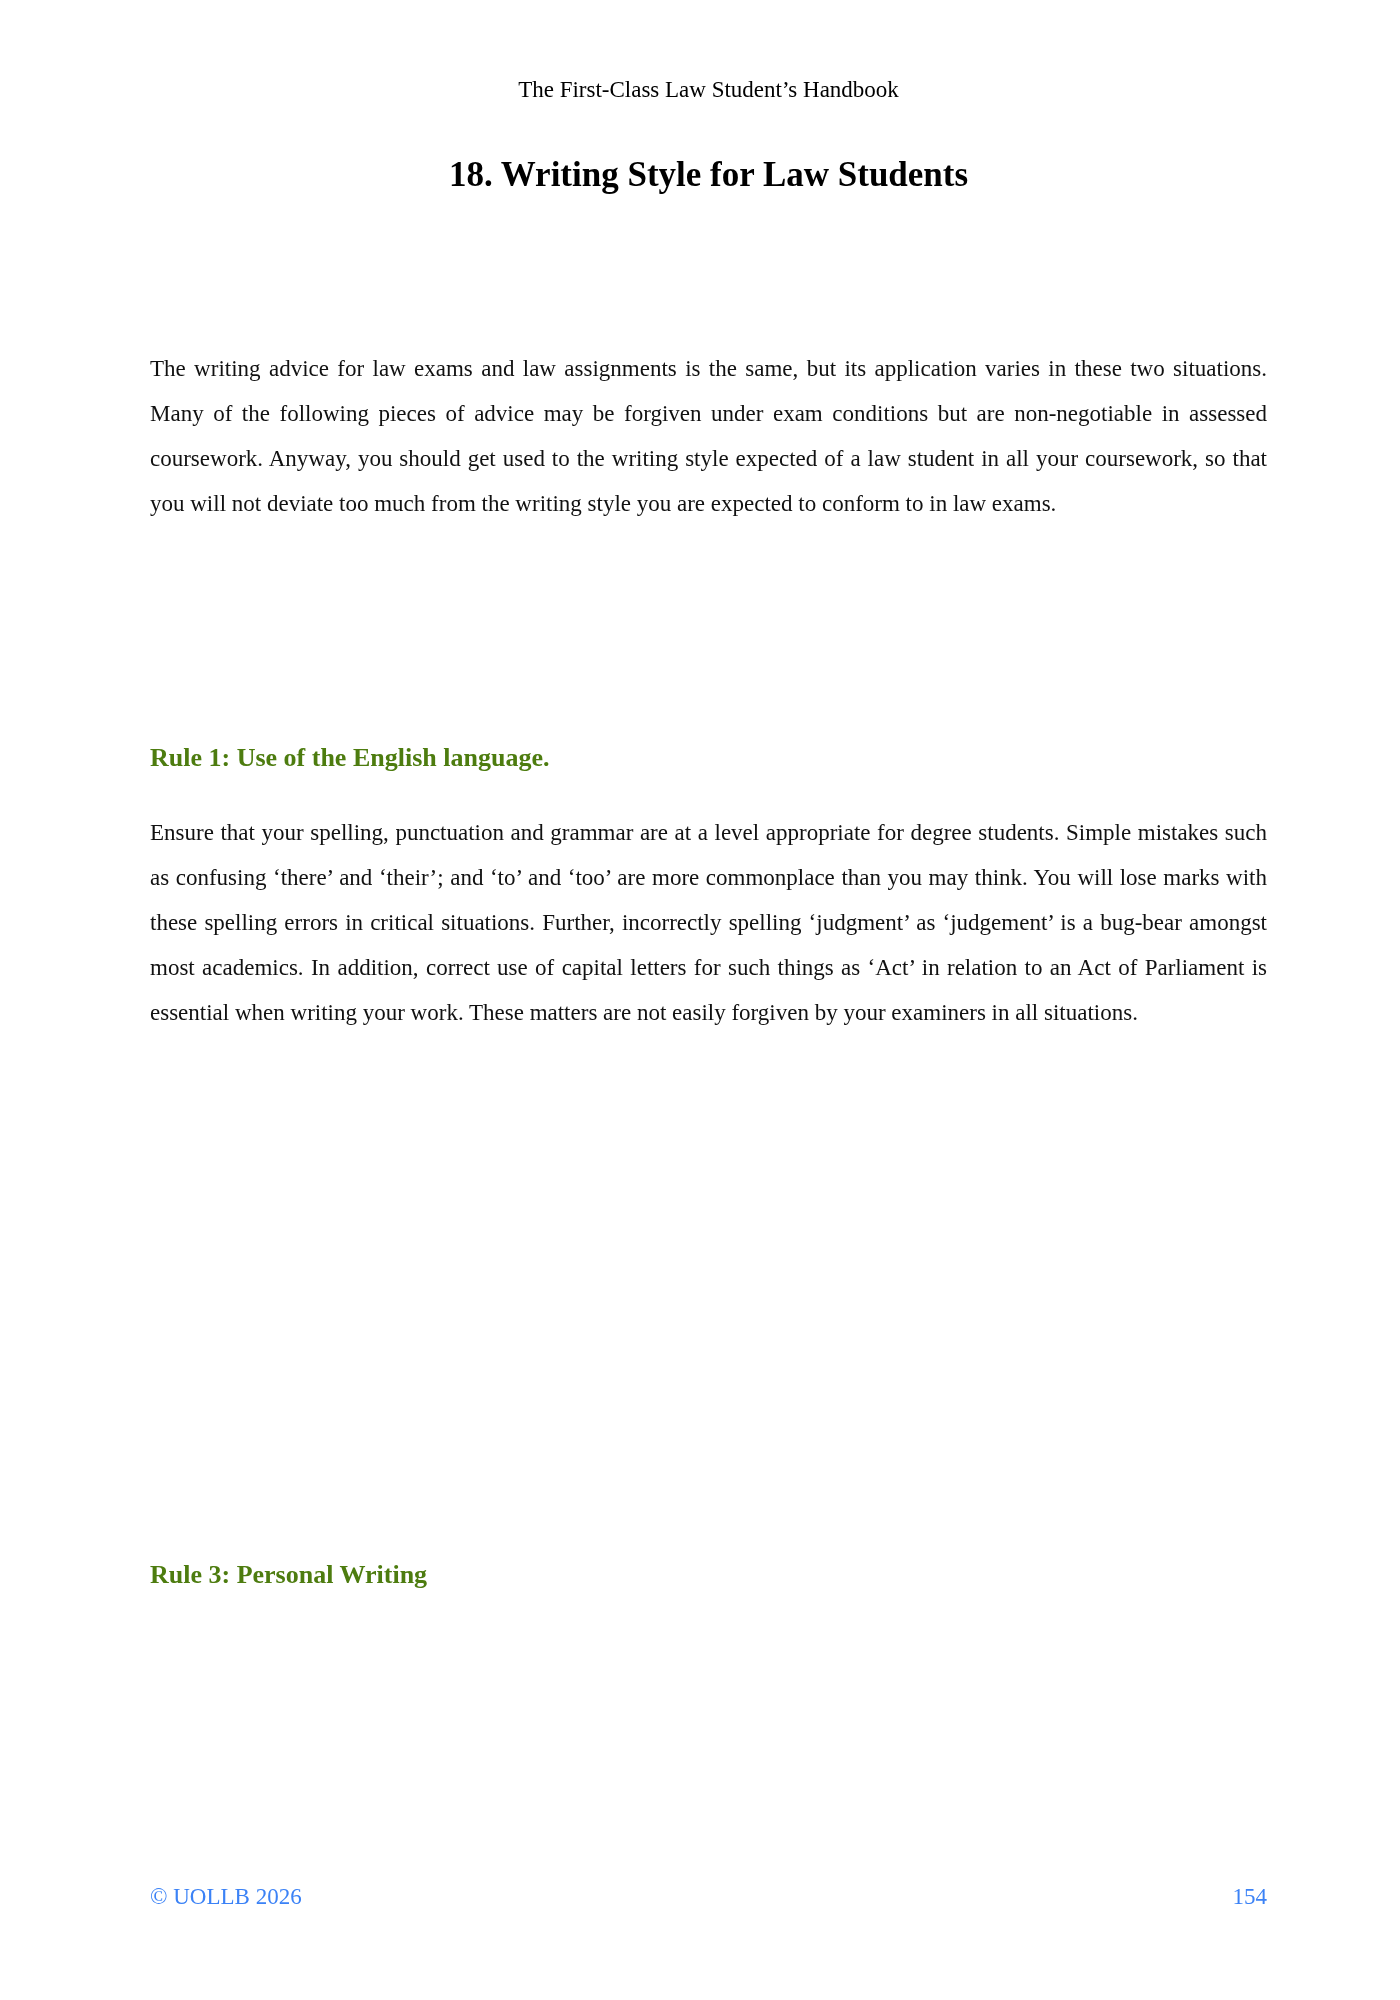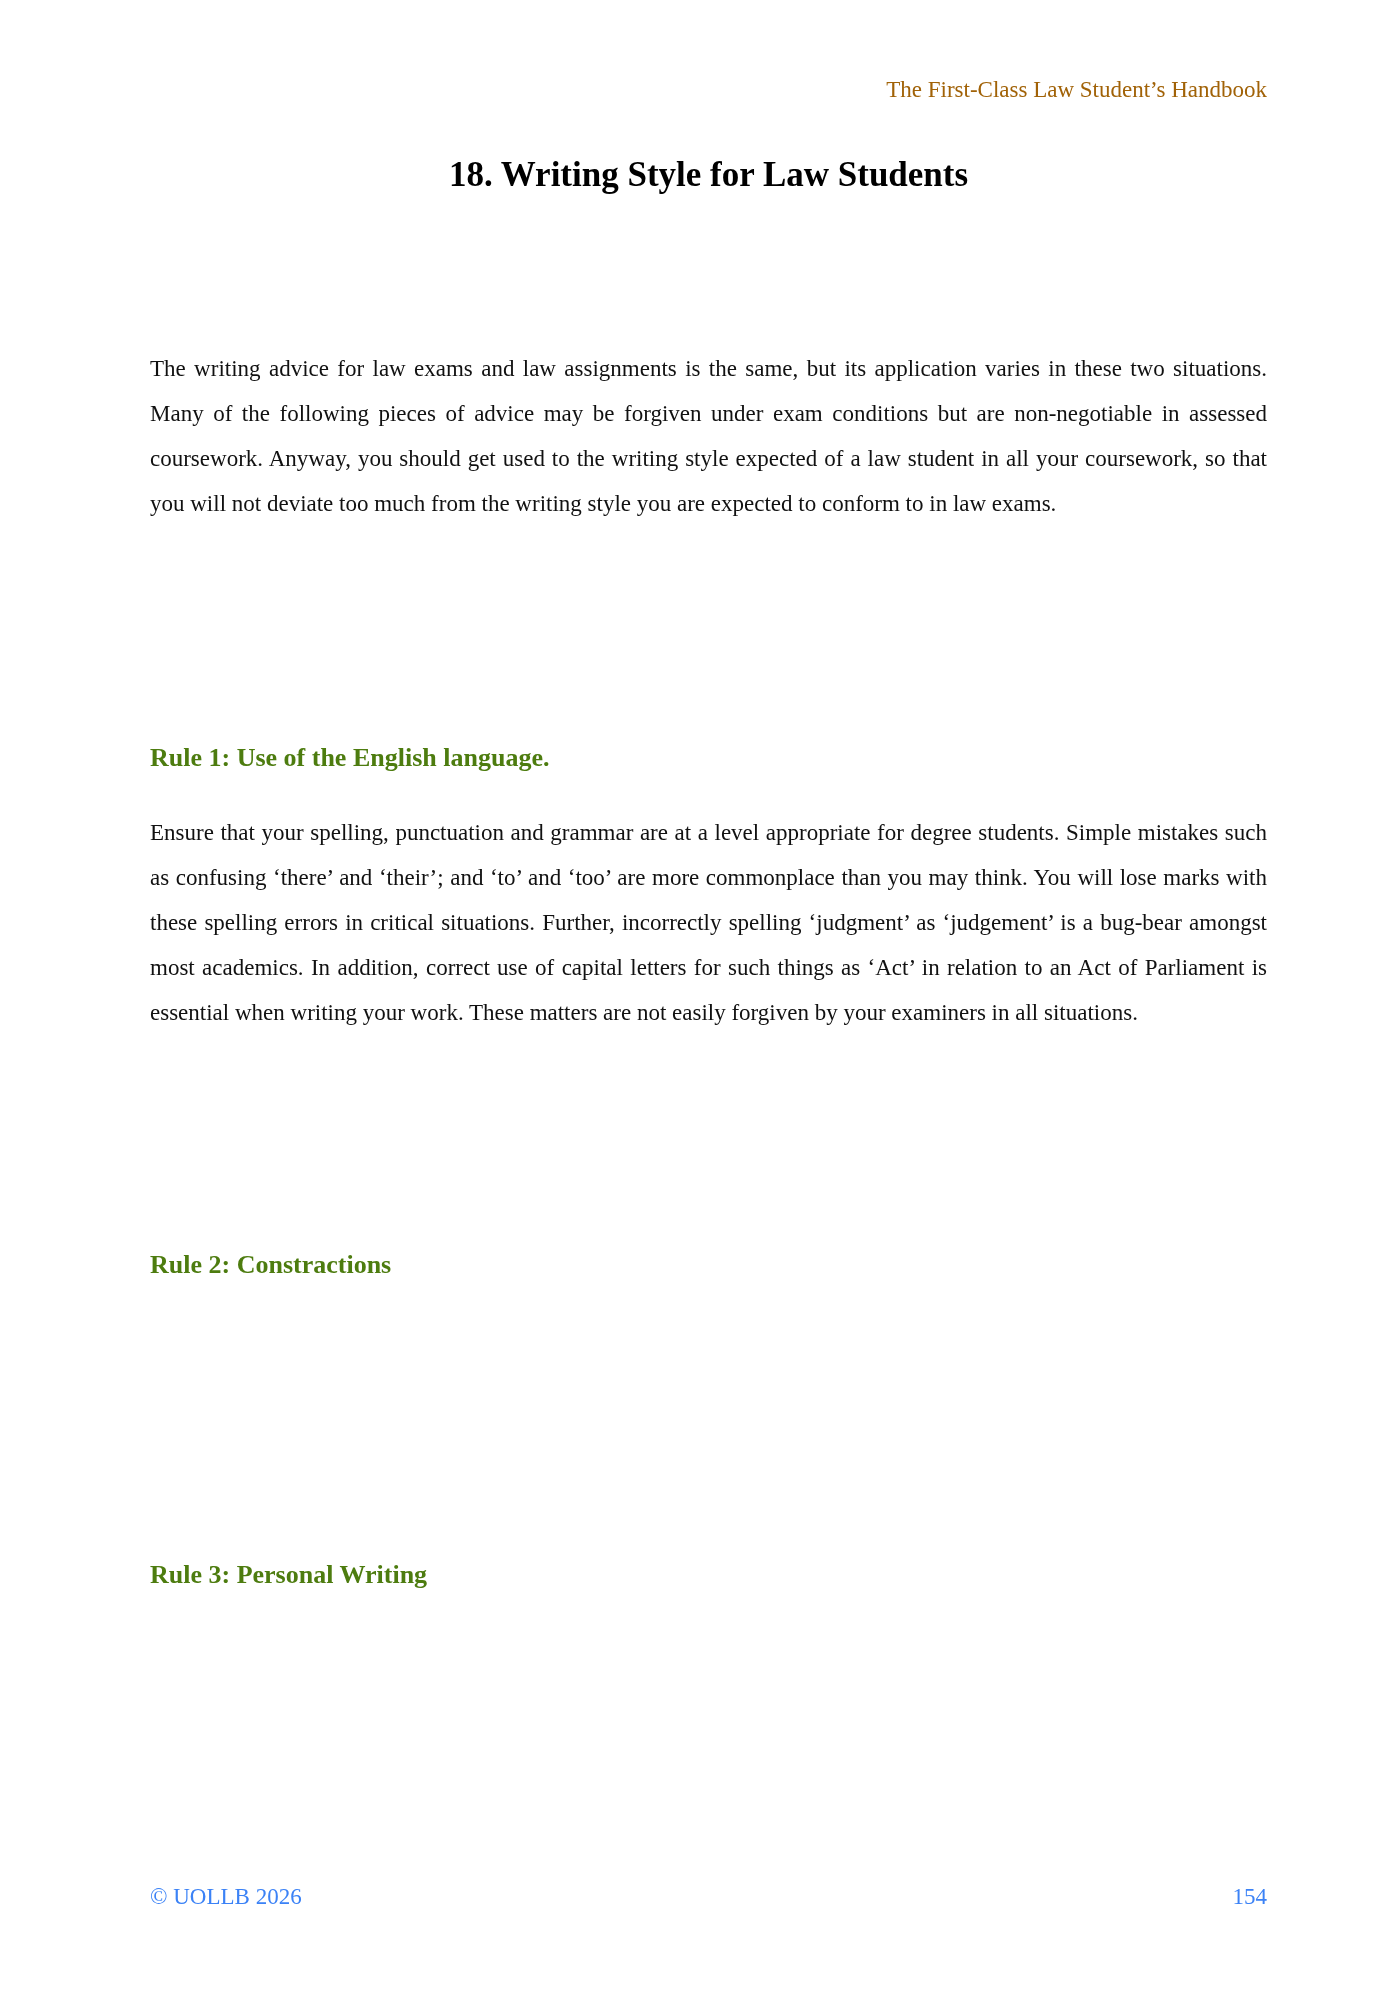--- a/index.html
+++ b/index.html
@@ -11,24 +11,24 @@
     background: #ffffff;
     color: #000000;
     font-family: "Liberation Serif", "DejaVu Serif", serif;
     overflow: hidden;
   }
   .running-header {
     position: absolute;
     top: 76px;
     left: 150px;
     width: 1117px;
-    text-align: right;
+    text-align: center;
     font-size: 23px;
     line-height: 1.25;
-    color: #a16207;
+    color: #000000;
   }
   .chapter-title {
     position: absolute;
     top: 154px;
     left: 150px;
     width: 1117px;
     text-align: center;
     font-size: 35px;
     font-weight: bold;
     line-height: 1.2;
@@ -82,21 +82,20 @@
   <div class="running-header">The First-Class Law Student’s Handbook</div>
 
   <h1 class="chapter-title">18. Writing Style for Law Students</h1>
 
   <p id="intro-para" class="body-para">The writing advice for law exams and law assignments is the same, but its application varies in these two situations. Many of the following pieces of advice may be forgiven under exam conditions but are non-negotiable in assessed coursework. Anyway, you should get used to the writing style expected of a law student in all your coursework, so that you will not deviate too much from the writing style you are expected to conform to in law exams.</p>
 
   <h2 id="rule1-head" class="rule-heading">Rule 1: Use of the English language.</h2>
 
   <p id="rule1-para" class="body-para">Ensure that your spelling, punctuation and grammar are at a level appropriate for degree students. Simple mistakes such as confusing ‘there’ and ‘their’; and ‘to’ and ‘too’ are more commonplace than you may think. You will lose marks with these spelling errors in critical situations. Further, incorrectly spelling ‘judgment’ as ‘judgement’ is a bug-bear amongst most academics. In addition, correct use of capital letters for such things as ‘Act’ in relation to an Act of Parliament is essential when writing your work. These matters are not easily forgiven by your examiners in all situations.</p>
 
-  <h2 id="rule2-head" class="rule-heading">Rule 2: Constractions</h2>
 
 
   <h2 id="rule3-head" class="rule-heading">Rule 3: Personal Writing</h2>
 
 
   <div class="page-footer">
     <span>© UOLLB 2026</span>
     <span>154</span>
   </div>
 

